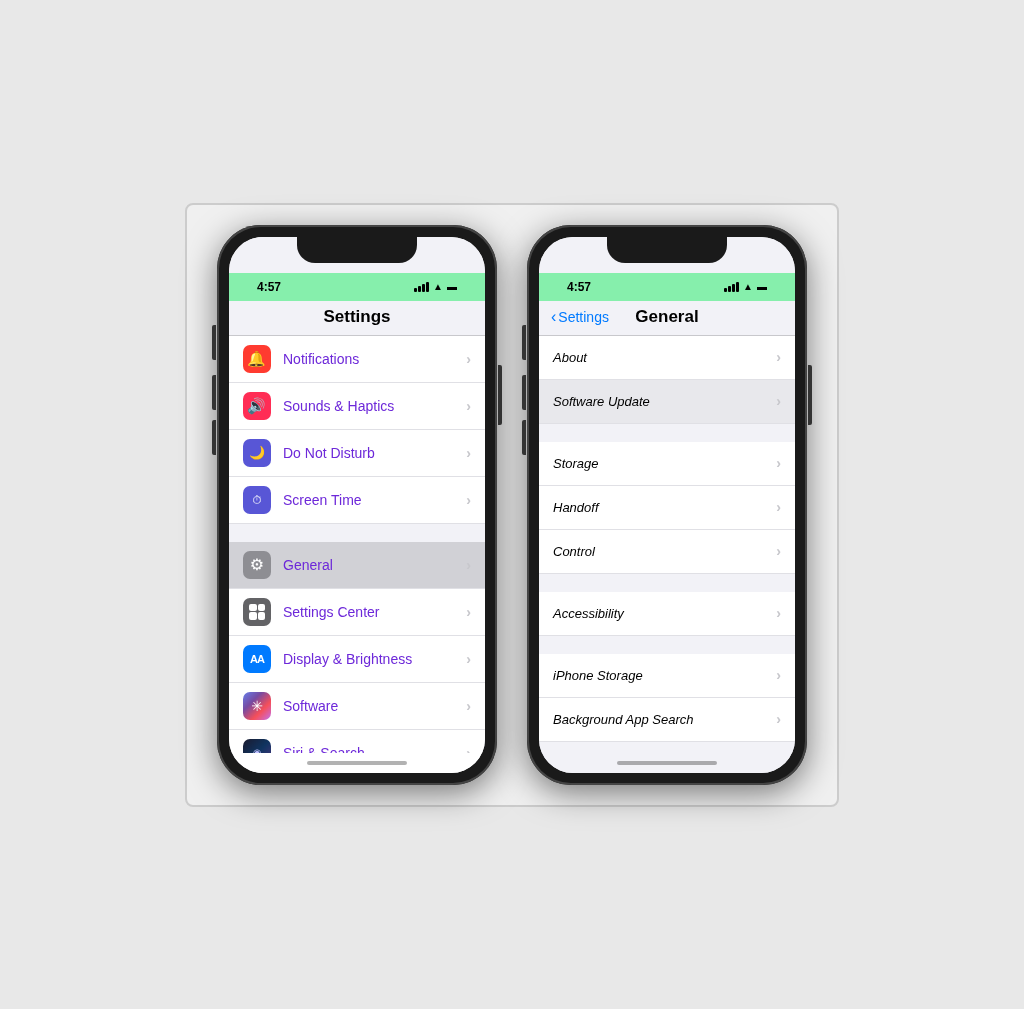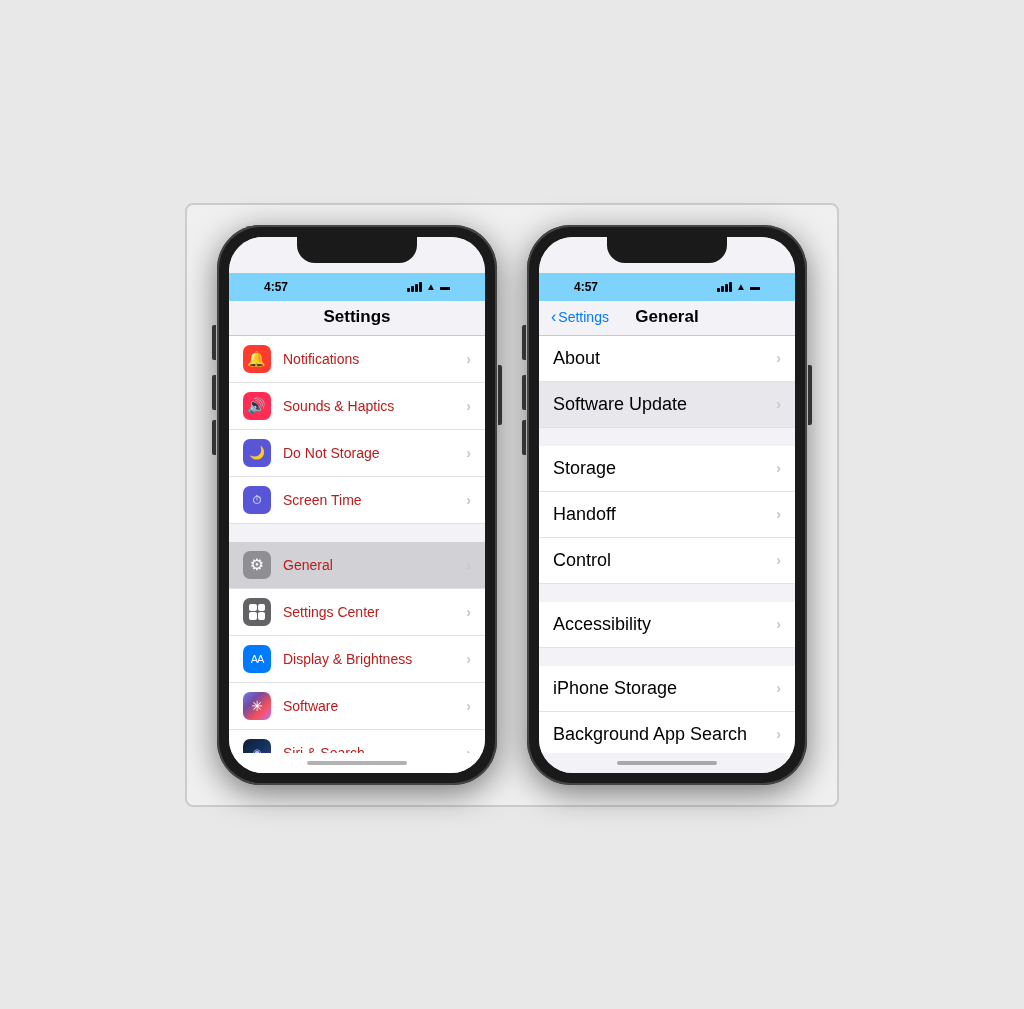--- a/index.html
+++ b/index.html
@@ -86,23 +86,23 @@
       height: 26px;
       background: #1a1a1a;
       border-radius: 0 0 18px 18px;
     }
 
     
     .status-bar {
       display: flex;
       justify-content: space-between;
       align-items: center;
-      padding: 0 35px;
+      padding: 0 28px;
       height: 28px;
-      background: #7dd3fc;
+      background: #86efac;
       font-size: 11px;
       font-weight: 600;
     }
     .status-left { color: #000; font-size: 12px; font-weight: 700; }
     .status-right { display: flex; align-items: center; gap: 4px; color: #000; font-size: 10px; }
     .signal-bars { display: flex; align-items: flex-end; gap: 1px; }
     .bar { background: #000; border-radius: 1px; width: 3px; }
 
     
     .nav-bar {
@@ -170,21 +170,21 @@
       display: flex;
       align-items: center;
       justify-content: center;
       flex-shrink: 0;
       font-size: 15px;
       color: #fff;
     }
     .row-label {
       flex: 1;
       font-size: 14px;
-      color: #b91c1c;
+      color: #6d28d9;
     }
     .row-chevron {
       color: #c7c7cc;
       font-size: 14px;
       font-weight: 600;
     }
 
     
     .settings-row-plain {
       display: flex;
@@ -193,22 +193,23 @@
       padding: 12px 14px;
       border-bottom: 0.5px solid #e0e0e5;
       min-height: 44px;
     }
     .settings-row-plain.highlighted {
       background: #e8e8ec;
       gap: 28px;
     }
     .row-label-plain {
       flex: 1;
-      font-size: 18px;
+      font-size: 13px;
       color: #000;
+      font-style: italic;
     }
 
     
     .home-indicator {
       height: 20px;
       background: #fff;
       display: flex;
       align-items: center;
       justify-content: center;
     }
@@ -270,21 +271,21 @@
             <span class="row-label">Notifications</span>
             <span class="row-chevron">›</span>
           </div>
           <div class="settings-row">
             <div class="row-icon bg-pink">🔊</div>
             <span class="row-label">Sounds &amp; Haptics</span>
             <span class="row-chevron">›</span>
           </div>
           <div class="settings-row">
             <div class="row-icon bg-purple" style="font-size:13px">🌙</div>
-            <span class="row-label">Do Not Storage</span>
+            <span class="row-label">Do Not Disturb</span>
             <span class="row-chevron">›</span>
           </div>
           <div class="settings-row">
             <div class="row-icon" style="background:#5856d6; font-size:12px">⏱</div>
             <span class="row-label">Screen Time</span>
             <span class="row-chevron">›</span>
           </div>
         </div>
 
         <div class="section-gap"></div>
@@ -301,21 +302,21 @@
                 <div style="background:#fff;border-radius:2px"></div>
                 <div style="background:#fff;border-radius:2px"></div>
                 <div style="background:#fff;border-radius:2px"></div>
                 <div style="background:#fff;border-radius:2px"></div>
               </div>
             </div>
             <span class="row-label">Settings Center</span>
             <span class="row-chevron">›</span>
           </div>
           <div class="settings-row">
-            <div class="row-icon bg-blue" style="font-size:11px;font-weight:400;letter-spacing:-1px">AA</div>
+            <div class="row-icon bg-blue" style="font-size:11px;font-weight:700;letter-spacing:-1px">AA</div>
             <span class="row-label">Display &amp; Brightness</span>
             <span class="row-chevron">›</span>
           </div>
           <div class="settings-row">
             <div class="row-icon" style="background:linear-gradient(135deg,#667eea,#764ba2,#f64f59,#c471ed); font-size:14px">✳</div>
             <span class="row-label">Software</span>
             <span class="row-chevron">›</span>
           </div>
           <div class="settings-row">
             <div class="row-icon" style="background:linear-gradient(135deg,#1a1a2e,#0f3460,#533483); font-size:10px; color:#c0c0ff">◉</div>

